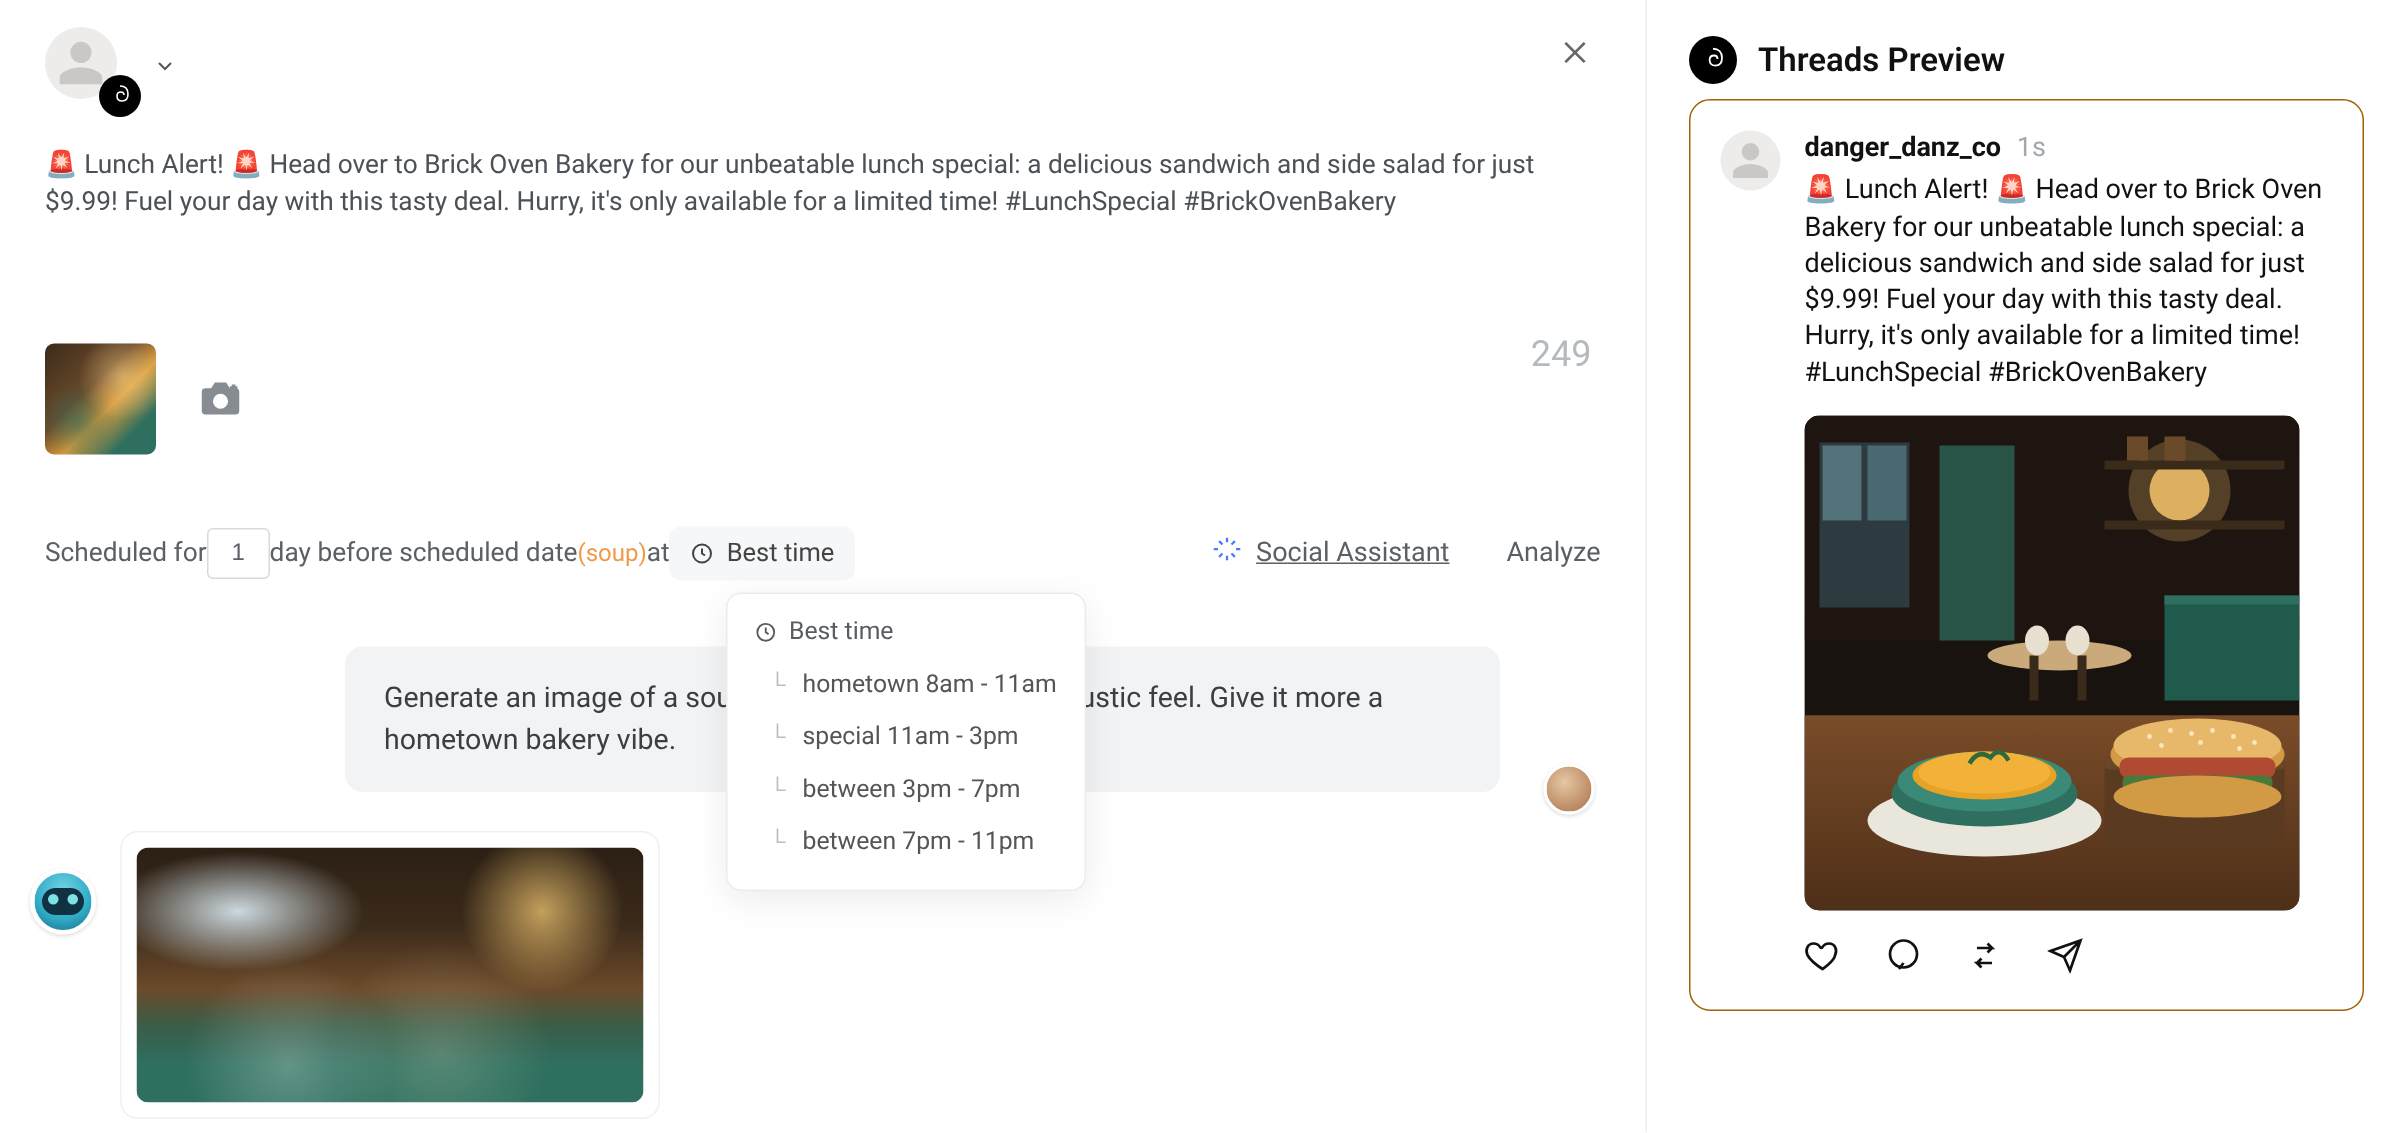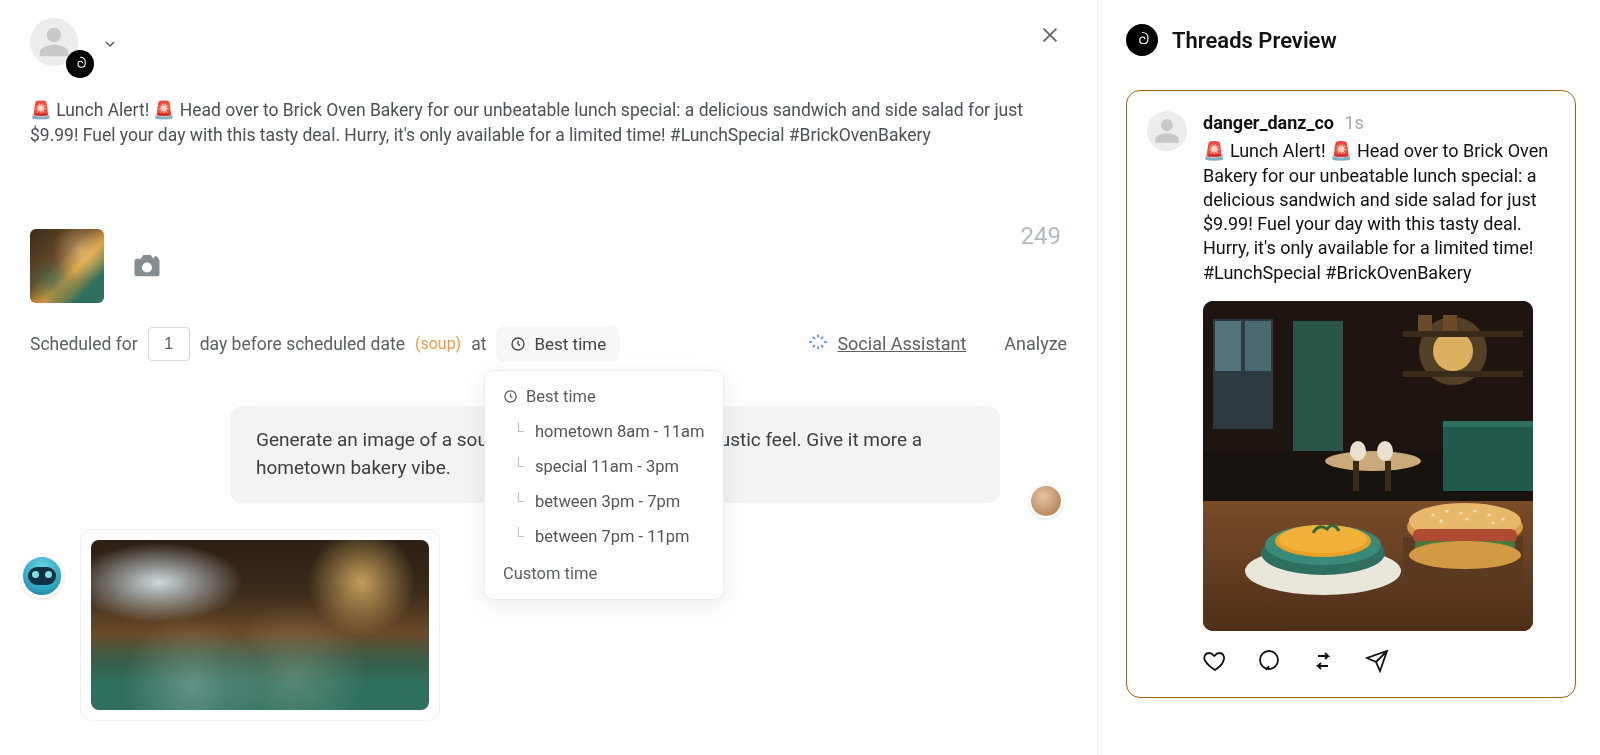--- a/index.html
+++ b/index.html
@@ -111,22 +111,21 @@
     right: 36px;
     top: 222px;
     font-size: 24px;
     color: #b4bbbf;
   }
 
   
   .schedule-row {
     display:flex;
     align-items:center;
-    gap: 10px;
-    margin-top: 23px;
+    margin-top: 48px;
     font-size: 17.5px;
     color:#5a6066;
     position: relative;
   }
   .day-input {
     width: 42px;
     height: 34px;
     border:1px solid #d9d9dc;
     border-radius:4px;
     text-align:center;
@@ -268,21 +267,21 @@
   }
 
   
   .preview-header {
     display:flex;
     align-items:center;
     gap:14px;
     font-size:22px;
     font-weight:600;
     color:#111;
-    margin-bottom: 34px;
+    margin-bottom: 10px;
   }
   .threads-circle {
     width:32px; height:32px; border-radius:50%;
     background:#000;
     display:flex; align-items:center; justify-content:center;
   }
   .threads-circle svg { width:18px; height:18px; stroke:#fff; fill:none;}
   .preview-card {
     border:1px solid #a16207;
     border-radius:14px;
@@ -429,21 +428,20 @@
             <span>special 11am - 3pm</span>
           </div>
         <div class="dd-item">
             <span class="dd-branch">└</span>
             <span>between 3pm - 7pm</span>
           </div>
         <div class="dd-item">
             <span class="dd-branch">└</span>
             <span>between 7pm - 11pm</span>
           </div>
-        <div class="dd-custom">Custom time</div>
       </div>
     </div>
 
     <div class="ai-area">
       <div class="quote">Generate an image of a soup and sandwich that has a rustic feel. Give it more a hometown bakery vibe.</div>
       <div class="user-avatar"></div>
       <div class="bot-avatar">
           <div class="face"></div>
         </div>
       <div class="gen-card">

